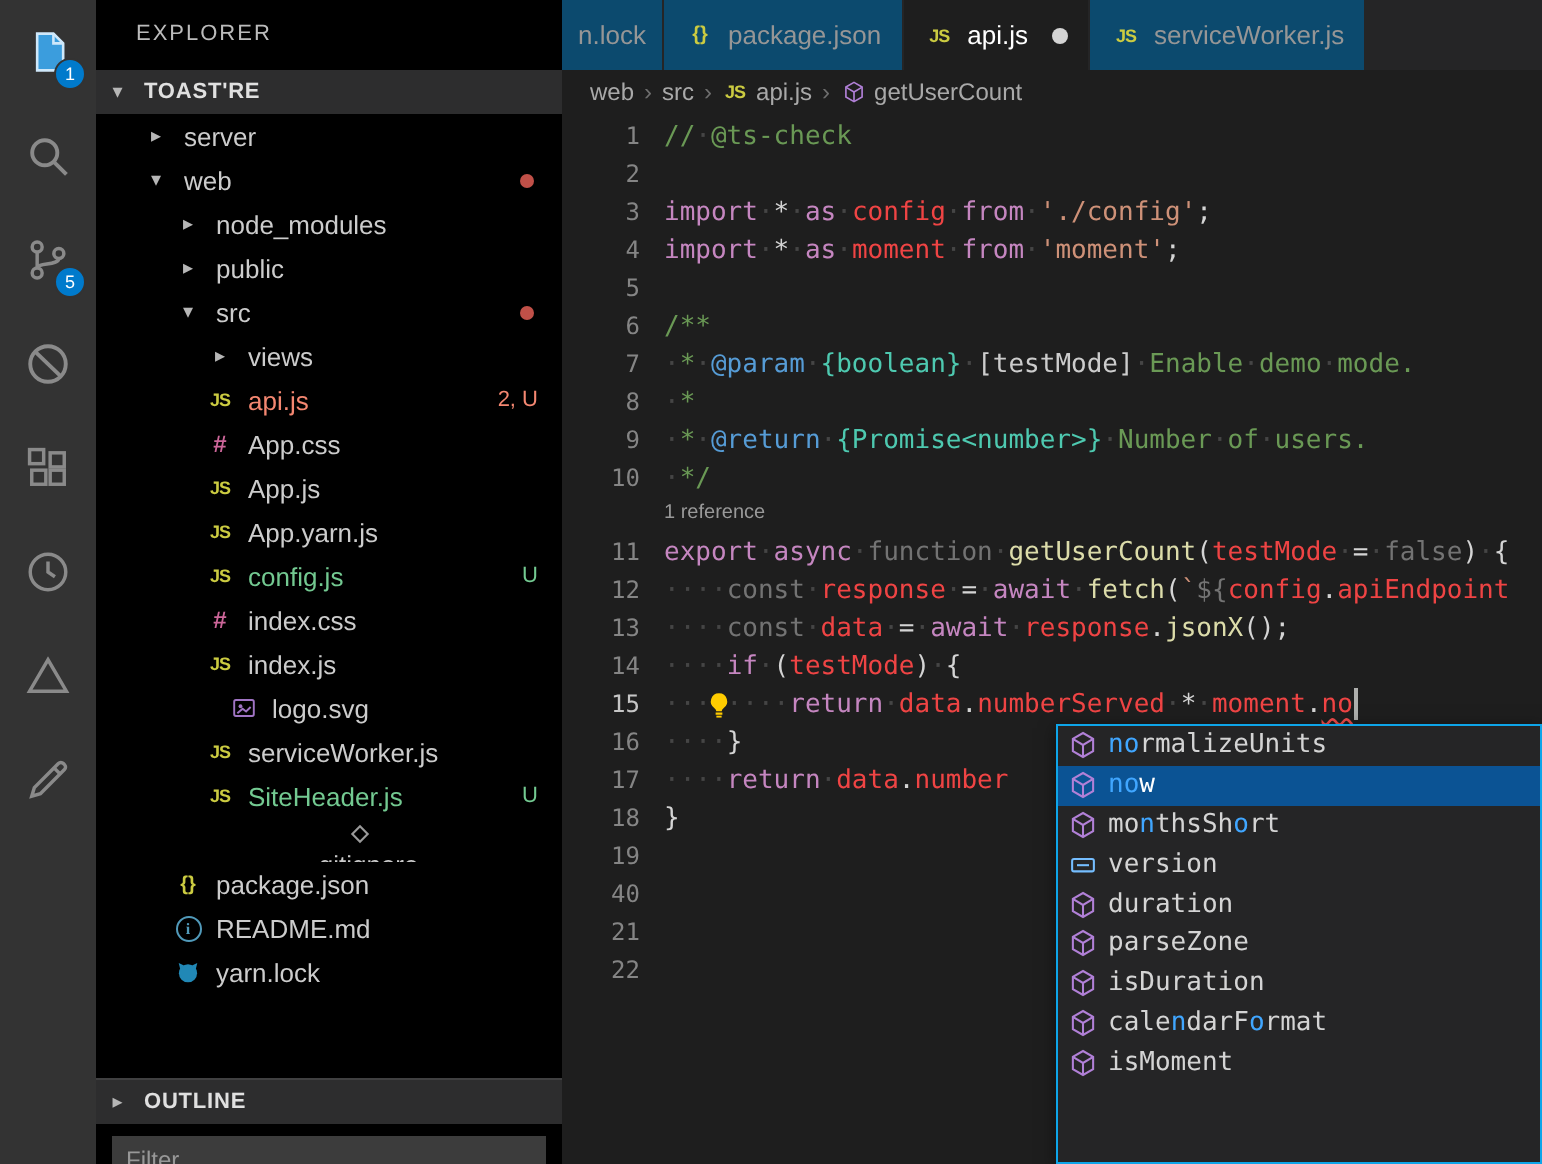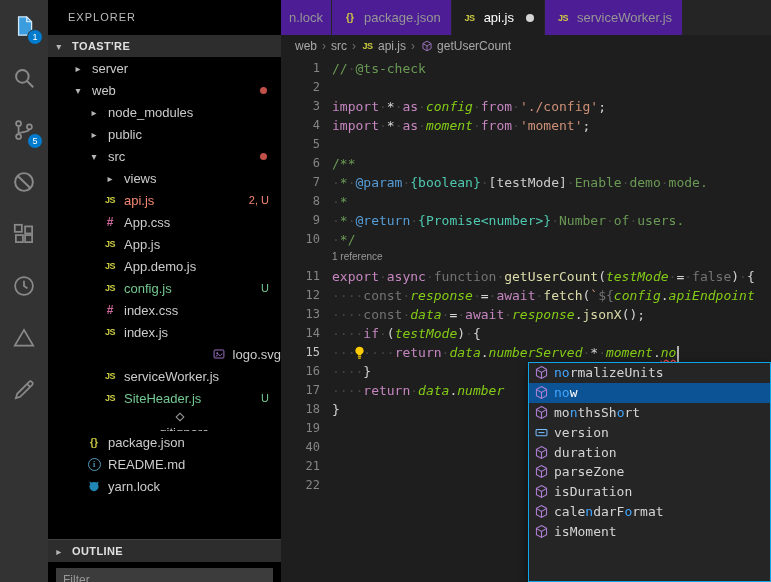--- a/index.html
+++ b/index.html
@@ -40,41 +40,41 @@
   .sidebar-bottom{margin-top:auto;margin-bottom:-10px;flex:none;}
   .outline-header{border-top:1px solid rgba(204,204,204,.12);}
   .filter-wrap{padding:6px 8px 0 8px;}
   .filter-wrap input{display:block;width:100%;box-sizing:border-box;height:24px;background:#3c3c3c;border:1px solid #3c3c3c;
     color:#cccccc;font-size:12px;padding:0 6px;outline:none;font-family:"Liberation Sans",sans-serif;}
   .filter-wrap input::placeholder{color:#989898;}
 
   
   .editor{flex:1 1 auto;min-width:0;display:flex;flex-direction:column;background:#1e1e1e;position:relative;}
   .tabbar{height:35px;flex:none;background:#252526;display:flex;overflow:hidden;}
-  .tab{height:35px;display:flex;align-items:center;gap:6px;padding:0 10px;background:#4c1d95;color:#969696;font-size:13px;
+  .tab{height:35px;display:flex;align-items:center;gap:6px;padding:0 10px;background:#0c4a6e;color:#969696;font-size:13px;
     border-right:1px solid #252526;white-space:nowrap;cursor:pointer;flex:none;}
   .tab.active{background:#1e1e1e;color:#ffffff;}
   .tab.partial{width:51px;box-sizing:border-box;padding:0 8px;overflow:hidden;}
   .tab .fi-wrap{margin-right:0;}
   .dirty{width:8px;height:8px;border-radius:50%;background:#d4d4d4;margin-left:6px;flex:none;}
   .breadcrumbs{height:22px;flex:none;display:flex;align-items:center;gap:5px;padding-left:14px;font-size:12px;color:#a9a9a9;}
   .bc-item{display:flex;align-items:center;gap:4px;cursor:pointer;}
   .bc-sep{color:#6e6e6e;}
   .breadcrumbs .fi-wrap{width:13px;height:13px;margin-right:0;}
   .breadcrumbs .fi-wrap svg{width:12px;height:12px;}
 
   .codewrap{flex:1 1 auto;padding-top:2px;overflow:hidden;font-family:"DejaVu Sans Mono",monospace;font-size:13px;line-height:19px;}
   .cline{height:19px;display:flex;white-space:pre;}
   .lnum{width:39px;flex:none;text-align:right;padding-right:12px;color:#858585;font-size:12px;line-height:19px;}
   .cline.active .lnum{color:#c6c6c6;}
   .lcontent{flex:1 1 auto;min-width:0;overflow:hidden;position:relative;white-space:pre;color:#d4d4d4;}
   .lens-row{height:18px;display:flex;}
   .lens{padding-left:51px;font-family:"Liberation Sans",sans-serif;font-size:10px;line-height:16px;color:#999999;cursor:pointer;}
   .cm{color:#6a9955;} .kw{color:#c586c0;} .kb{color:#737373;} .fn{color:#dcdcaa;}
-  .vr{color:#84cc16;font-style:italic;} .ty{color:#4ec9b0;} .st{color:#ce9178;} .pl{color:#d4d4d4;}
+  .vr{color:#ef4444;} .ty{color:#4ec9b0;} .st{color:#ce9178;} .pl{color:#d4d4d4;}
   .tag{color:#569cd6;} .jv{color:#cccccc;}
   .wsd{color:#454545;}
   .sq{text-decoration:underline;text-decoration-style:wavy;text-decoration-color:#f14c4c;text-underline-offset:2px;}
   .cursor{display:inline-block;width:2px;height:16px;background:#aeafad;vertical-align:middle;margin-left:1px;}
   .bulb{position:absolute;left:20px;top:2px;width:15px;height:15px;cursor:pointer;}
   .bulb svg{width:15px;height:15px;display:block;}
 
   
   .suggest{position:absolute;left:247px;top:362px;width:243px;height:220px;box-sizing:border-box;background:#252526;
     border:1px solid #0ea5e9;box-shadow:0 2px 8px rgba(0,0,0,.5);z-index:5;overflow:hidden;
@@ -211,42 +211,42 @@
         <div class="trow" style="padding-left: 54px;">
           <span class="fi-wrap">
             <span class="fjs">JS</span>
           </span>
           <span class="tlabel">App.js</span>
         </div>
         <div class="trow" style="padding-left: 54px;">
           <span class="fi-wrap">
             <span class="fjs">JS</span>
           </span>
-          <span class="tlabel">App.demo.js</span>
+          <span class="tlabel">App.yarn.js</span>
         </div>
         <div class="trow t-untracked" style="padding-left: 54px;">
           <span class="fi-wrap">
             <span class="fjs">JS</span>
           </span>
           <span class="tlabel">config.js</span>
           <span class="tbadge">U</span>
         </div>
         <div class="trow" style="padding-left: 54px;">
           <span class="fi-wrap">
             <span class="fcss">#</span>
           </span>
           <span class="tlabel">index.css</span>
         </div>
         <div class="trow" style="padding-left: 54px;">
           <span class="fi-wrap">
             <span class="fjs">JS</span>
           </span>
           <span class="tlabel">index.js</span>
         </div>
-        <div class="trow" style="padding-left: 66px; justify-content: flex-end;">
+        <div class="trow" style="padding-left: 66px;">
           <span class="fi-wrap">
             <svg viewBox="0 0 16 16" fill="none" stroke="#a074c4" stroke-width="1.1">
               <rect x="2.4" y="3.4" width="11.2" height="9.2" rx="1"></rect>
               <circle cx="6" cy="7" r="1.1" fill="#a074c4" stroke="none"></circle>
               <path d="M4.2 11l3-2.6 2 1.6 2.6-2.6"></path>
             </svg>
           </span>
           <span class="tlabel">logo.svg</span>
         </div>
         <div class="trow" style="padding-left: 54px;">

